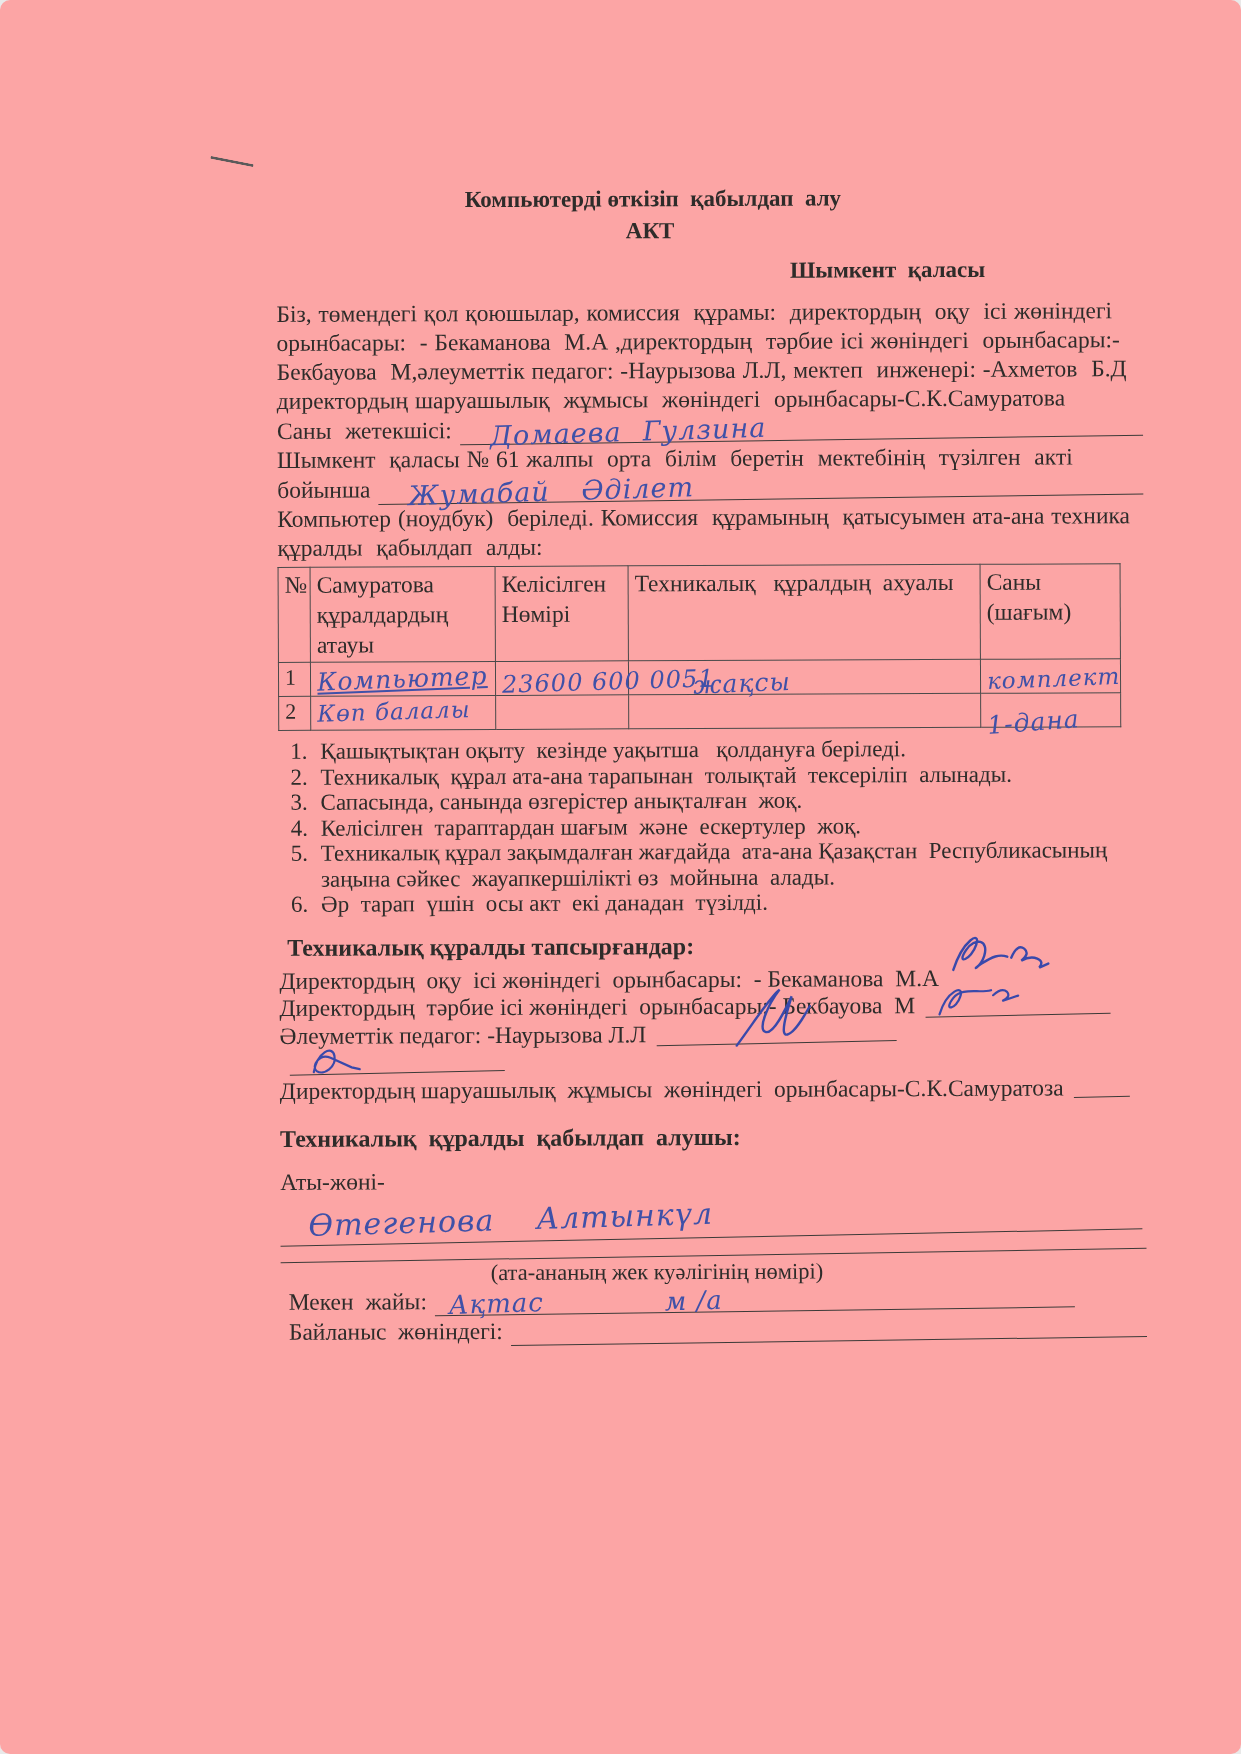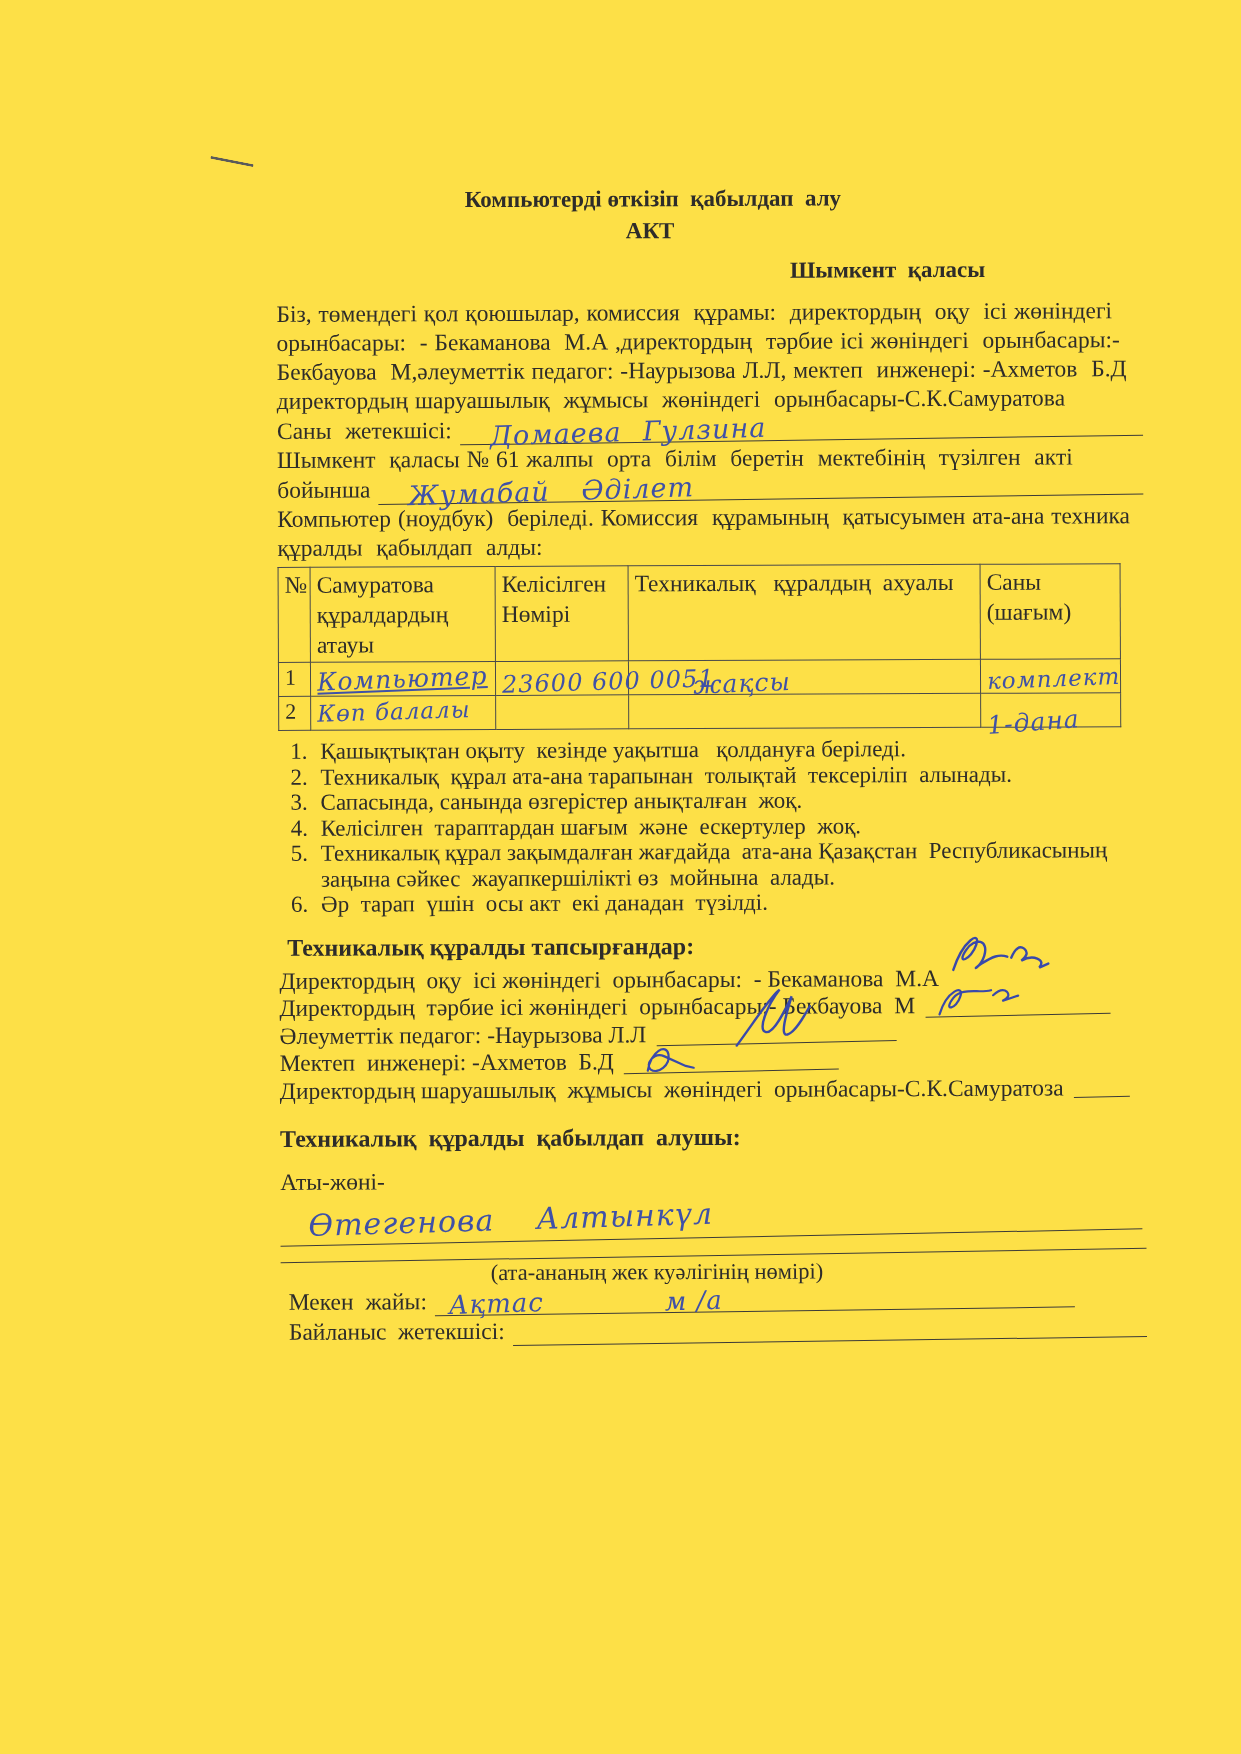--- a/index.html
+++ b/index.html
@@ -1,23 +1,24 @@
 <!DOCTYPE html>
 <html><head>
 <meta charset="utf-8">
 <style>
   html,body{margin:0;padding:0;background:#e9e9e9;}
   .page{
     position:relative;
     width:1241px;height:1754px;
     margin:0 auto;
-    background:#fde047;
+    background:#fca5a5;
     overflow:hidden;
     font-family:"Liberation Serif", serif;
     color:#2e2c2a;
+    border-radius:10px;
   }
   .t{white-space:pre-wrap;}
   .pen-mark{
     position:absolute;left:210px;top:160px;width:44px;height:0;
     border-top:3px solid #5a5a5a;transform:rotate(11deg);border-radius:2px;
   }
   .doc{
     position:absolute;left:278px;top:0;width:866px;
     transform:rotate(-0.25deg);
   }
@@ -203,21 +204,20 @@
       </div>
       <div class="hand-row">
         <span class="t">Әлеуметтік педагог: -Наурызова Л.Л</span>
         <span class="sig-seg" style="width:240px;height:8px;">
           <svg width="120" height="64" viewBox="0 0 120 64" style="left:70px;bottom:-8px;">
             <path d="M10 58 C30 32, 46 8, 54 3 C42 18, 31 42, 39 45 C47 48, 60 22, 66 10 C60 28, 53 50, 61 48 C69 46, 78 30, 84 20" stroke="#3949ab" fill="none" stroke-width="2.4" stroke-linecap="round"></path>
           </svg>
         </span>
       </div>
       <div class="hand-row">
-        <span class="t">Мектеп  инженері: -Ахметов  Б.Д</span>
         <span class="sig-seg" style="width:215px;height:8px;">
           <svg width="70" height="40" viewBox="0 0 70 40" style="left:14px;bottom:-6px;">
             <path d="M10 32 C14 12, 29 5, 31 16 C33 27, 20 36, 13 31 C7 26, 16 13, 27 18 L48 28 l8 2" stroke="#3949ab" fill="none" stroke-width="2.2" stroke-linecap="round"></path>
           </svg>
         </span>
       </div>
       <div class="hand-row">
         <span class="t">Директордың шаруашылық  жұмысы  жөніндегі  орынбасары-С.К.Самуратоза</span>
         <span class="sig-seg" style="width:56px;height:6px;"></span>
       </div>
@@ -238,18 +238,18 @@
 
     <div class="addr-row">
       <span class="t">Мекен  жайы:</span>
       <span class="fill-line">
         <span class="hw hw-fill" style="left:14px;font-size:26px;">Ақтас</span>
         <span class="hw hw-fill addr-hw-2" style="font-size:26px;">м /а</span>
       </span>
     </div>
 
     <div class="phone-row">
-      <span class="t">Байланыс  жетекшісі:</span>
+      <span class="t">Байланыс  жөніндегі:</span>
       <span class="fill-line"></span>
     </div>
 
   </div>
 </div>
 
 </body></html>

